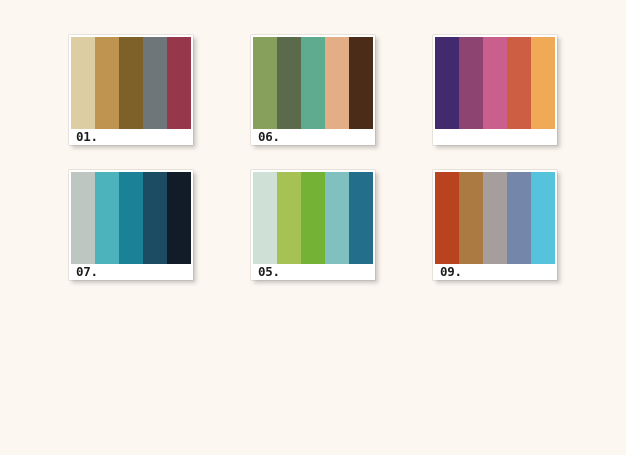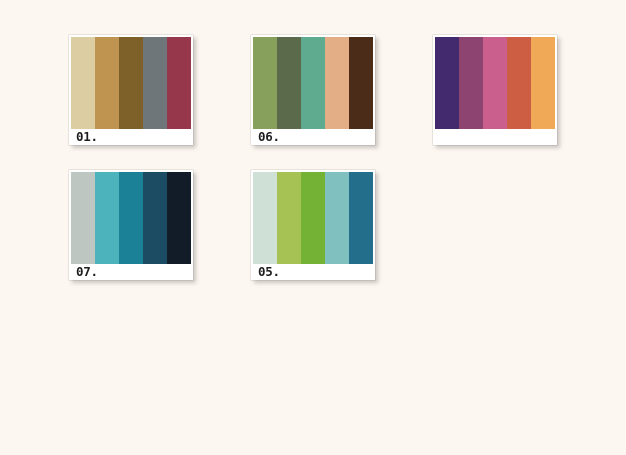--- a/index.html
+++ b/index.html
@@ -124,13 +124,25 @@
         <div class="stripe" style="background: rgb(207, 224, 214);"></div>
         <div class="stripe" style="background: rgb(166, 194, 85);"></div>
         <div class="stripe" style="background: rgb(115, 178, 53);"></div>
         <div class="stripe" style="background: rgb(128, 192, 191);"></div>
         <div class="stripe" style="background: rgb(35, 111, 139);"></div>
       </div>
       <div class="card-label">
         <span class="card-label-text">05.</span>
       </div>
     </div>
+    <div class="palette-card">
+      <div class="stripes">
+        <div class="stripe" style="background: rgb(185, 67, 31);"></div>
+        <div class="stripe" style="background: rgb(171, 122, 66);"></div>
+        <div class="stripe" style="background: rgb(165, 158, 156);"></div>
+        <div class="stripe" style="background: rgb(116, 135, 171);"></div>
+        <div class="stripe" style="background: rgb(85, 195, 220);"></div>
+      </div>
+      <div class="card-label">
+        <span class="card-label-text">09.</span>
+      </div>
+    </div>
   </div>
 
 </body></html>

